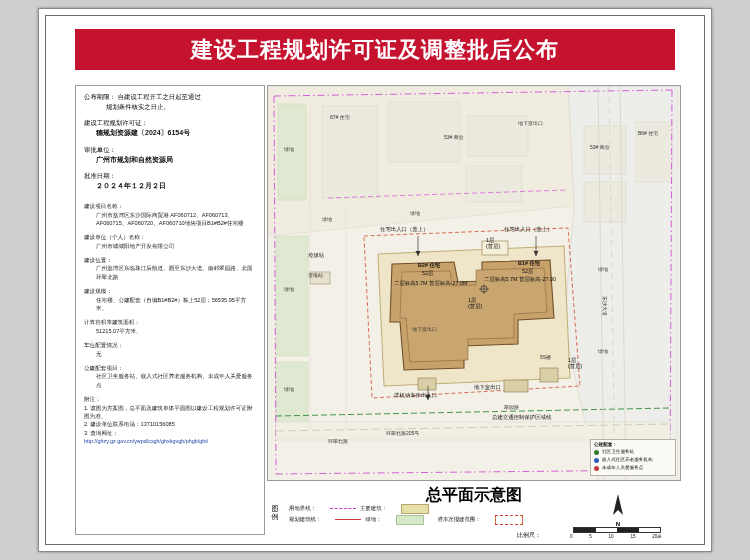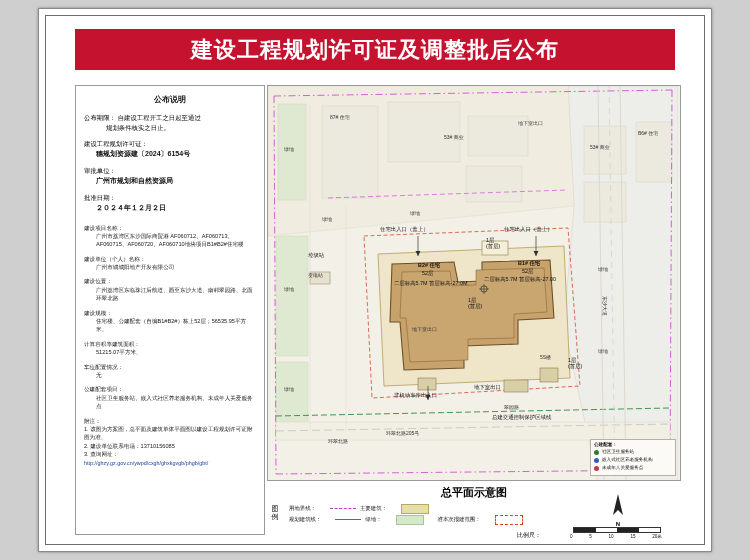--- a/index.html
+++ b/index.html
@@ -62,21 +62,21 @@
   }
   .map svg{display:block;}
   .maplabel{
     position:absolute;font-size:5px;color:#333;white-space:nowrap;
   }
   .callout{
     position:absolute;font-size:5.4px;color:#111;white-space:nowrap;
   }
   .plantitle{
     position:absolute;left:228px;top:476px;right:30px;
-    text-align:center;font-size:11px;font-weight:bold;color:#000;
+    text-align:center;font-size:16px;font-weight:bold;color:#000;
   }
   
   .legendbox{
     position:absolute;left:228px;top:494px;right:30px;height:32px;
     font-size:5.4px;color:#111;
   }
   .legend-key{
     position:absolute;left:0px;top:2px;width:16px;text-align:center;
     font-size:7px;line-height:1.15;color:#000;
   }
@@ -118,21 +118,20 @@
 <body>
 
 <div class="page">
   <div class="inner-frame"></div>
 
   <div class="banner">
     <span class="t">建设工程规划许可证及调整批后公布</span>
   </div>
 
   <div class="leftcol">
-    <div class="sec-title">公布说明</div>
 
     <div class="blk">
       <span class="lbl">公布期限：</span>
       <span class="lbl">自建设工程开工之日起至通过</span>
       <span class="ind lbl">规划条件核实之日止。</span>
     </div>
 
     <div class="blk">
       <div class="lbl">建设工程规划许可证：</div>
       <div class="ind2 big">穗规划资源建〔2024〕6154号</div>

